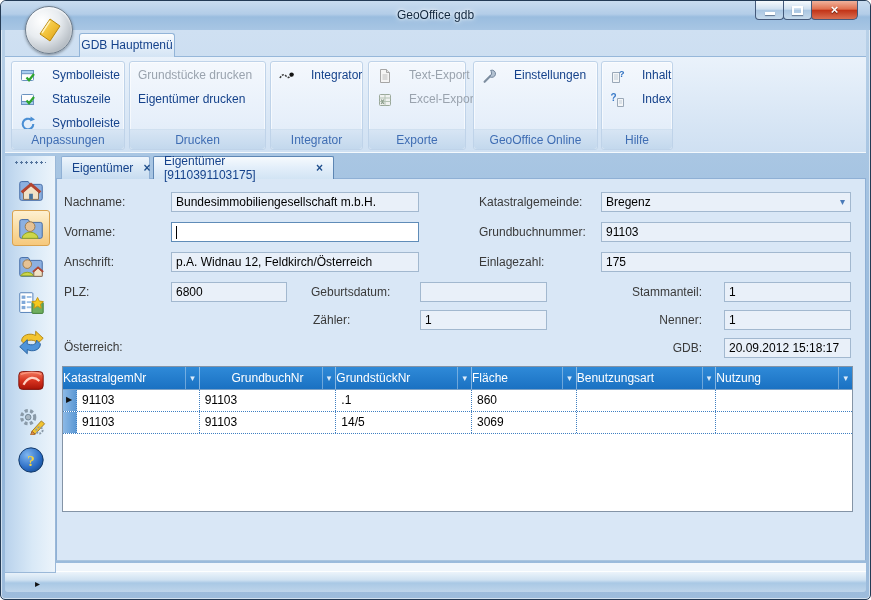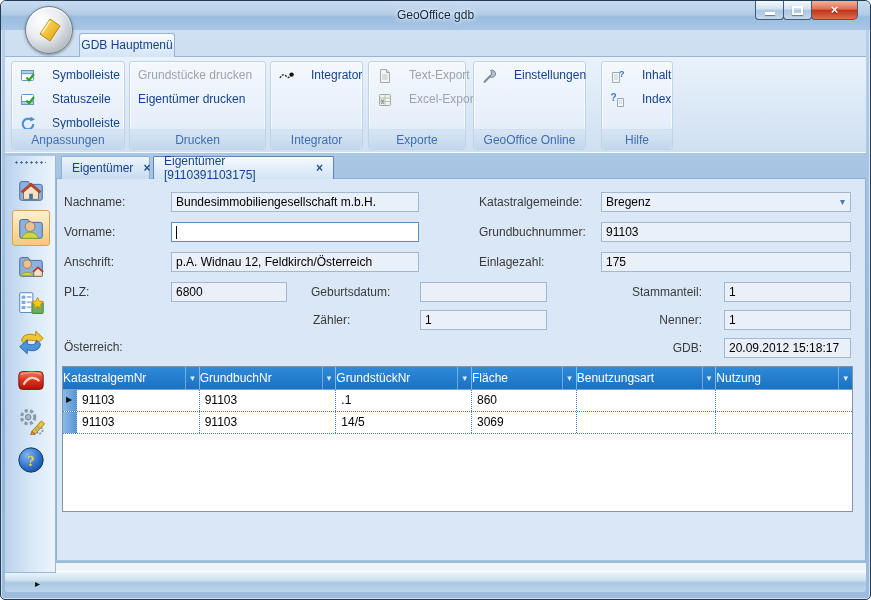--- a/index.html
+++ b/index.html
@@ -210,21 +210,21 @@
           <svg class="ric" viewBox="0 0 16 16">
             <rect x="2.5" y="2.5" width="11" height="11" rx="1" fill="#f0f2f0" stroke="#9aa89a"></rect>
             <path d="M2.5 6 h11 M2.5 9.5 h11 M8 2.5 v11" stroke="#b4c2b4"></path>
             <path d="M4.2 7.5 l2.6 4.5 M6.8 7.5 l-2.6 4.5" stroke="#8ea08e" stroke-width="1.3"></path>
           </svg>
           <span>Excel-Export</span>
         </div>
         <div class="glabel">Exporte</div>
       </div>
 
-      <div class="rgroup" style="left:468px;width:113px;text-decoration:underline;">
+      <div class="rgroup" style="left:468px;width:125px;text-decoration:underline;">
         <div class="rbtn" style="top:6px;">
           <svg class="ric" viewBox="0 0 16 16">
             <path d="M2.6 13.8 L8.6 7.8" stroke="#7e8ea0" stroke-width="2.2" stroke-linecap="round"></path>
             <path d="M8.6 2.4 a3.6 3.6 0 1 1 -0.9 6.2 L9.6 6 l-0.4-2.6 z" fill="#b2c1d1" stroke="#70839a"></path>
           </svg>
           <span>Einstellungen</span>
         </div>
         <div class="glabel">GeoOffice Online</div>
       </div>
 
@@ -299,21 +299,21 @@
     <div class="fld" style="left:667px;top:131px;width:127px;">1</div>
 
     <div class="lbl r" style="left:520px;top:162px;width:125px;">GDB:</div>
     <div class="fld" style="left:667px;top:159px;width:127px;">20.09.2012 15:18:17</div>
 
     <div class="lbl" style="left:7px;top:161px;">Österreich:</div>
 
     <div class="grid">
       <div class="ghead">
         <div class="hcell" style="width:137px;"><span>KatastralgemNr</span><span class="arr">▾</span></div>
-        <div class="hcell" style="width:137px;"><span>GrundbuchNr</span><span class="arr">▾</span></div>
+        <div class="hcell" style="width:137px;text-align:center;"><span>GrundbuchNr</span><span class="arr">▾</span></div>
         <div class="hcell" style="width:136px;"><span>GrundstückNr</span><span class="arr">▾</span></div>
         <div class="hcell" style="width:105px;"><span>Fläche</span><span class="arr">▾</span></div>
         <div class="hcell" style="width:140px;"><span>Benutzungsart</span><span class="arr">▾</span></div>
         <div class="hcell" style="width:136px;"><span>Nutzung</span><span class="arr">▾</span></div>
       </div>
       <div class="grow">
         <div class="sel">
             <span class="ptr">▶</span>
           </div>
         <div class="gcell" style="width:123px;">91103</div>

